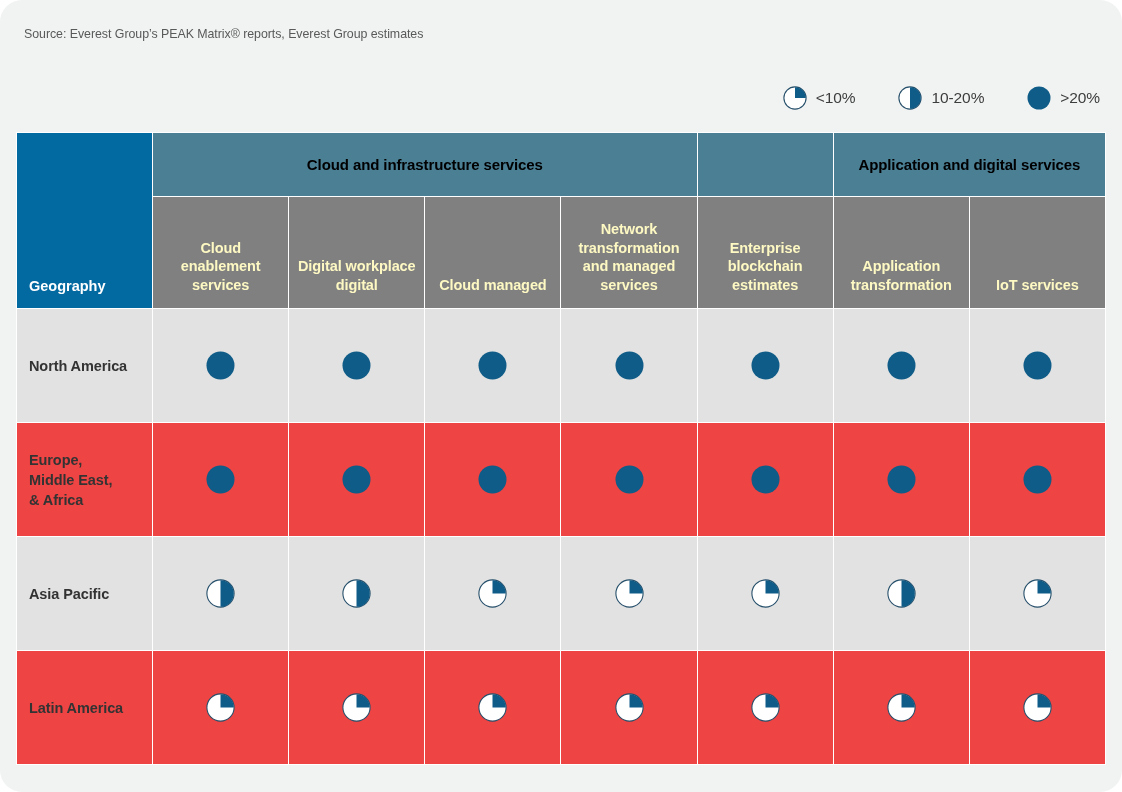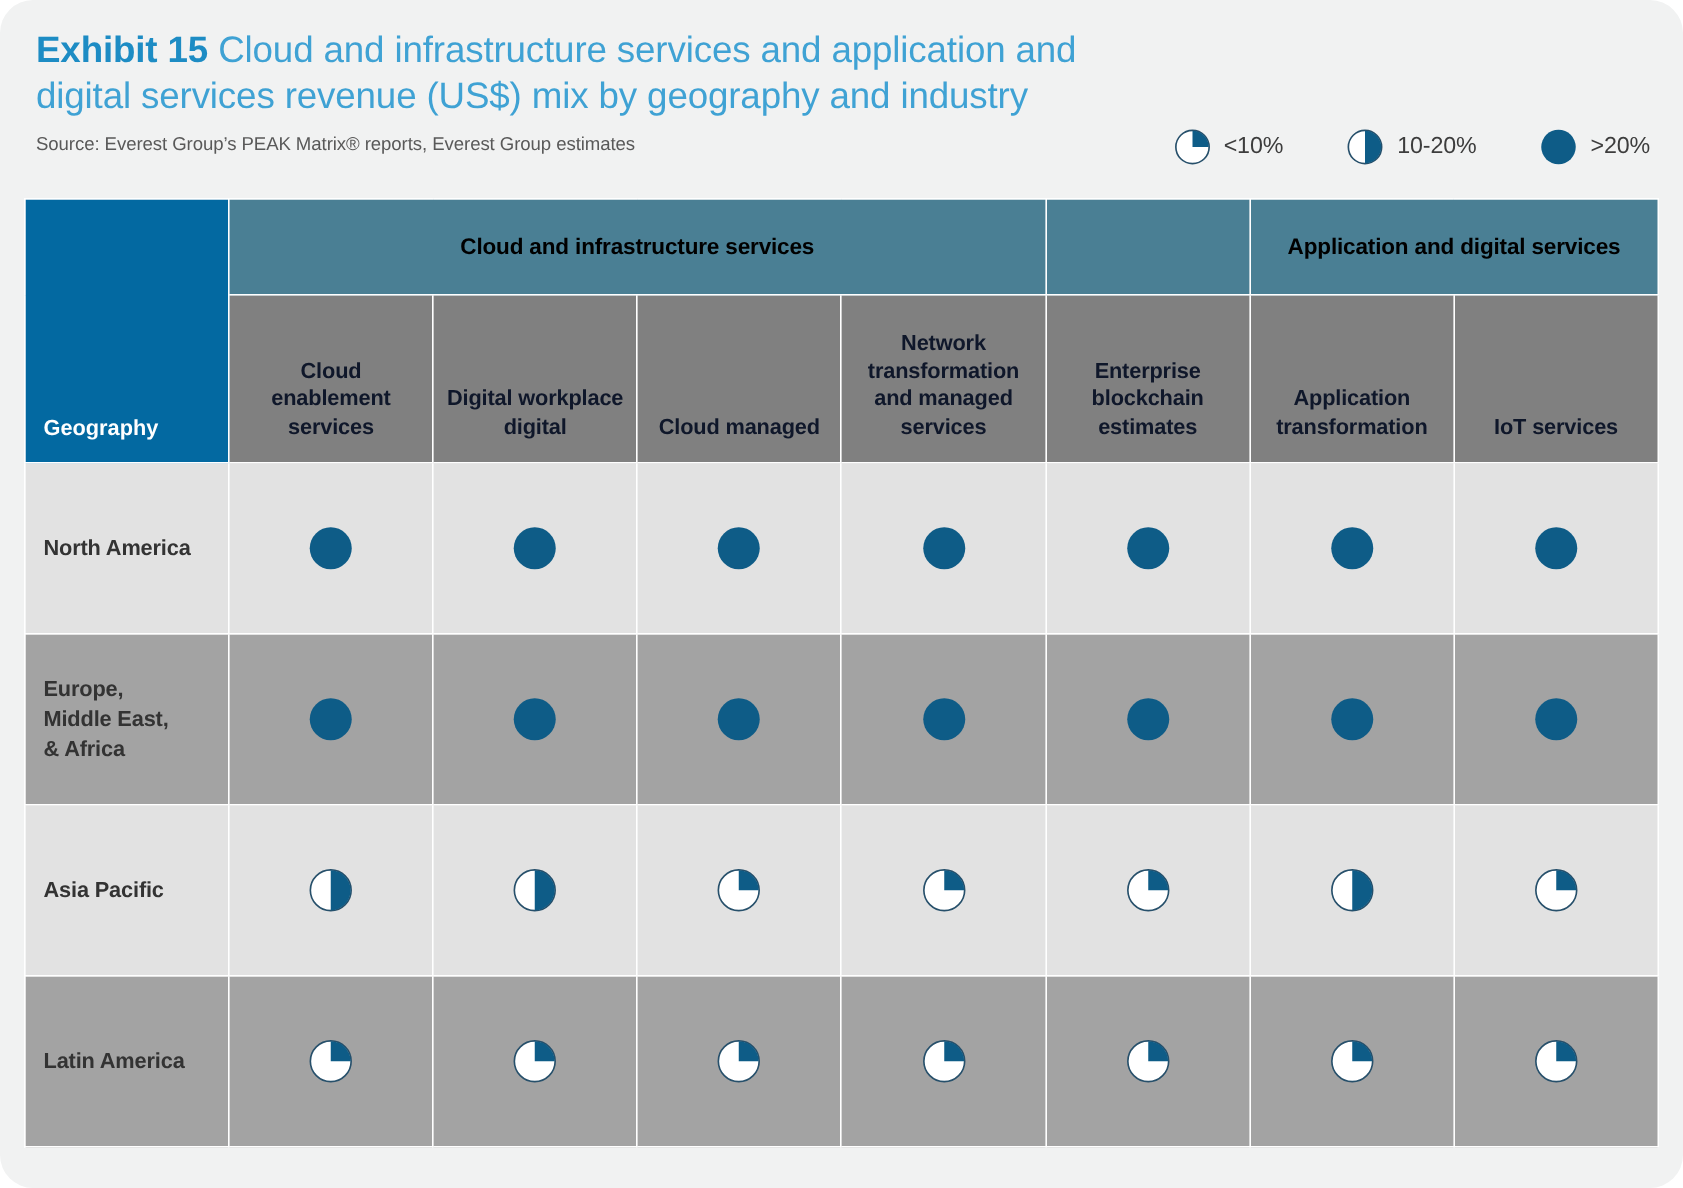--- a/index.html
+++ b/index.html
@@ -102,21 +102,21 @@
     background: #0369a1;
     color: #ffffff;
     font-weight: bold;
     font-size: 14.5px;
     text-align: left;
     vertical-align: bottom;
     padding: 0 0 14px 12px !important;
   }
   .subhead {
     background: #808080;
-    color: #0f172a;
+    color: #fef9c3;
     font-weight: bold;
     font-size: 14.5px;
     line-height: 18.5px;
     text-align: center;
     vertical-align: bottom;
     height: 112px;
     padding: 0 6px 14px 6px !important;
     letter-spacing: -0.1px;
   }
   .rowlabel {
@@ -128,37 +128,33 @@
     vertical-align: middle;
     padding-left: 12px !important;
     letter-spacing: -0.1px;
   }
   .cell {
     text-align: center;
     vertical-align: middle;
     height: 114px;
   }
   .row-gray  .rowlabel, .row-gray  .cell { background: #E2E2E2; }
-  .row-blue  .rowlabel, .row-blue  .cell { background: #a3a3a3; }
+  .row-blue  .rowlabel, .row-blue  .cell { background: #ef4444; }
   .symwrap {
     display: flex;
     align-items: center;
     justify-content: center;
   }
 </style>
 </head>
 <body>
 
 <div class="card">
 
   <div class="head-area">
-    <div class="title">
-      <span class="exh">Exhibit 15</span>
-      <span>Cloud and infrastructure services and application and digital services revenue (US$) mix by geography and industry</span>
-    </div>
     <div class="source">Source: Everest Group’s PEAK Matrix® reports, Everest Group estimates</div>
   </div>
 
   <div class="legend">
       <div class="legend-item">
         <span>
           <svg width="24" height="24" viewBox="0 0 24 24" class="sym">
             <circle cx="12" cy="12" r="11.1" fill="#ffffff" stroke="#27506b" stroke-width="1.1"></circle>
             <path d="M 12 12 L 12 1.1999999999999993 A 10.8 10.8 0 0 1 22.8 12 Z" fill="#0E5C87"></path>
           </svg>

